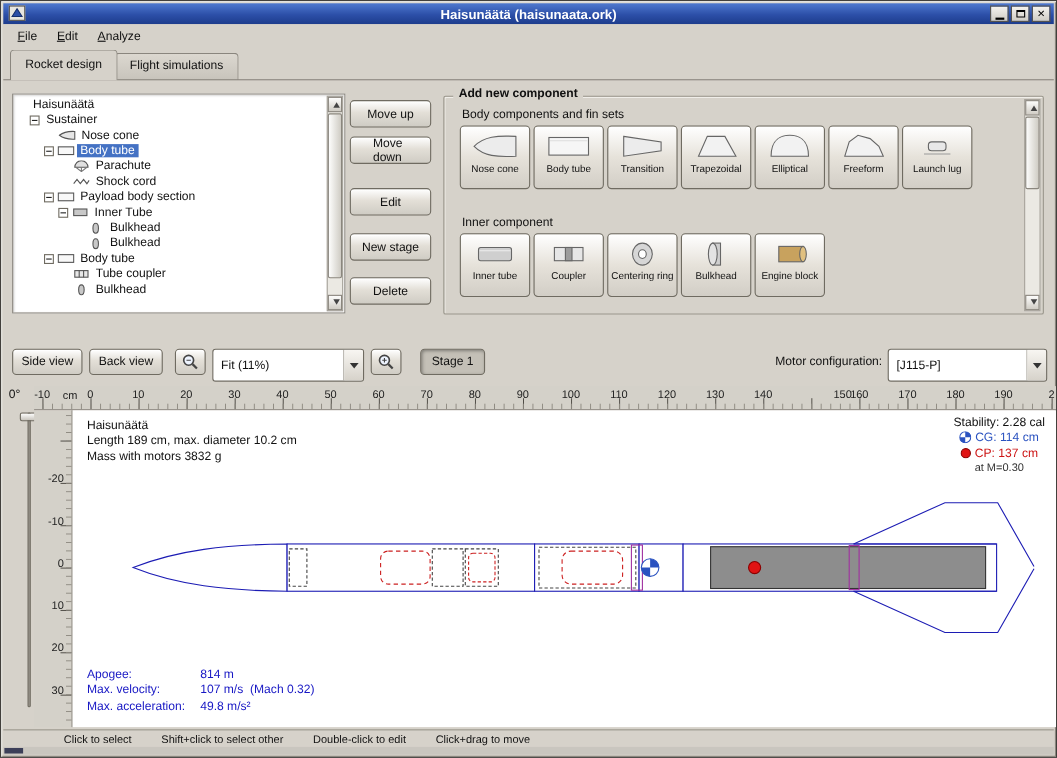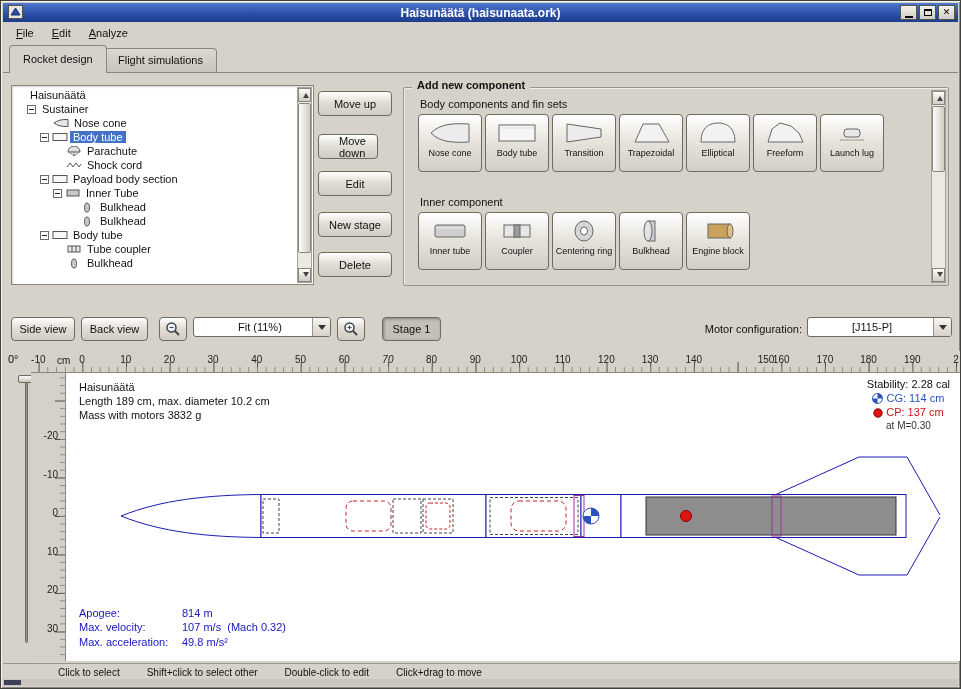--- a/index.html
+++ b/index.html
@@ -63,21 +63,21 @@
     box-shadow: inset 1px 1px 0 #f0eee9; }
   .gb-title { position:absolute; top:-9px; left:8px; background:#d6d2ca; padding:0 5px; font-weight:bold; }
   .gb-sub { position:absolute; left:16px; color:#111; }
   .comp-row { position:absolute; left:14px; display:flex; gap:3px; }
   .comp-btn { width:64px; height:58px; border:1px solid #6f6b61; border-radius:4px;
     background:linear-gradient(180deg,#ffffff,#e6e2da 50%,#d2cec6);
     display:flex; flex-direction:column; align-items:center; justify-content:flex-start; padding-top:4px; }
   .comp-icon { height:28px; display:flex; align-items:center; }
   .comp-label { font-size:9px; line-height:10px; text-align:center; padding:1px 1px 0 1px; }
   
-  .combo { position:absolute; height:20px; border:1px solid #6f6b61; border-radius:3px; background:#fff; display:flex; align-items:center;padding-left:37px; }
+  .combo { position:absolute; height:30px; border:1px solid #6f6b61; border-radius:3px; background:#fff; display:flex; align-items:center; }
   .combo .cvalue { flex:1; padding:0 7px; white-space:nowrap; overflow:hidden; }
   .combo .carrow { width:18px; align-self:stretch; border-left:1px solid #9a968c; background:linear-gradient(#f8f6f2,#d6d2ca);
     display:flex; align-items:center; justify-content:center; border-radius:0 2px 2px 0;}
   .carrow i { border-left:4px solid transparent; border-right:4px solid transparent; border-top:5px solid #333; }
   .toollabel { position:absolute; }
   
   .hruler { position:absolute; left:30px; top:350px; width:929px; height:22px; background:#d4d1c9; border-bottom:1px solid #8a867e; overflow:hidden;
     background-image:
       linear-gradient(90deg,#8f8b82 0 1px, transparent 1px),
       linear-gradient(90deg,#4e4b45 0 1px, transparent 1px);
@@ -274,21 +274,21 @@
         </div>
       </div>
     <div class="vsb" style="right:1px; top:1px; bottom:1px;">
       <div class="sb-btn up"></div>
       <div class="sb-thumb" style="top:15px; height:150px;"></div>
       <div class="sb-btn down"></div>
     </div>
   </div>
 
   <div class="btn" style="left:317px; top:90px;  width:74px;">Move up</div>
-  <div class="btn" style="left:317px; top:133px; width:60px;padding-left:20px;">Move down</div>
+  <div class="btn" style="left:317px; top:123px; width:74px;padding-left:20px;">Move down</div>
   <div class="btn" style="left:317px; top:170px; width:74px;">Edit</div>
   <div class="btn" style="left:317px; top:211px; width:74px;">New stage</div>
   <div class="btn" style="left:317px; top:251px; width:74px;">Delete</div>
 
   <div class="groupbox">
     <span class="gb-title">Add new component</span>
     <span class="gb-sub" style="top:10px;">Body components and fin sets</span>
     <div class="comp-row" style="top:26px;">
       <div class="comp-btn">
         <span class="comp-icon">
@@ -443,21 +443,21 @@
   <div class="hruler" id="hruler">
     <span class="unit-label">cm</span>
   <span class="hlab" style="left: 7.3px;">-10</span>
       <span class="hlab" style="left: 51px;">0</span>
       <span class="hlab" style="left: 94.7px;">10</span>
       <span class="hlab" style="left: 138.4px;">20</span>
       <span class="hlab" style="left: 182.1px;">30</span>
       <span class="hlab" style="left: 225.8px;">40</span>
       <span class="hlab" style="left: 269.5px;">50</span>
       <span class="hlab" style="left: 313.2px;">60</span>
-      <span class="hlab" style="left: 356.9px; font-style: italic;">70</span>
+      <span class="hlab" style="left: 356.9px;">70</span>
       <span class="hlab" style="left: 400.6px;">80</span>
       <span class="hlab" style="left: 444.3px;">90</span>
       <span class="hlab" style="left: 488px;">100</span>
       <span class="hlab" style="left: 531.7px;">110</span>
       <span class="hlab" style="left: 575.4px;">120</span>
       <span class="hlab" style="left: 619.1px;">130</span>
       <span class="hlab" style="left: 662.8px;">140</span>
       <span class="hlab" style="left: 696px; margin-left: 39px;">150</span>
       <span class="hlab" style="left: 750.2px;">160</span>
       <span class="hlab" style="left: 793.9px;">170</span>

